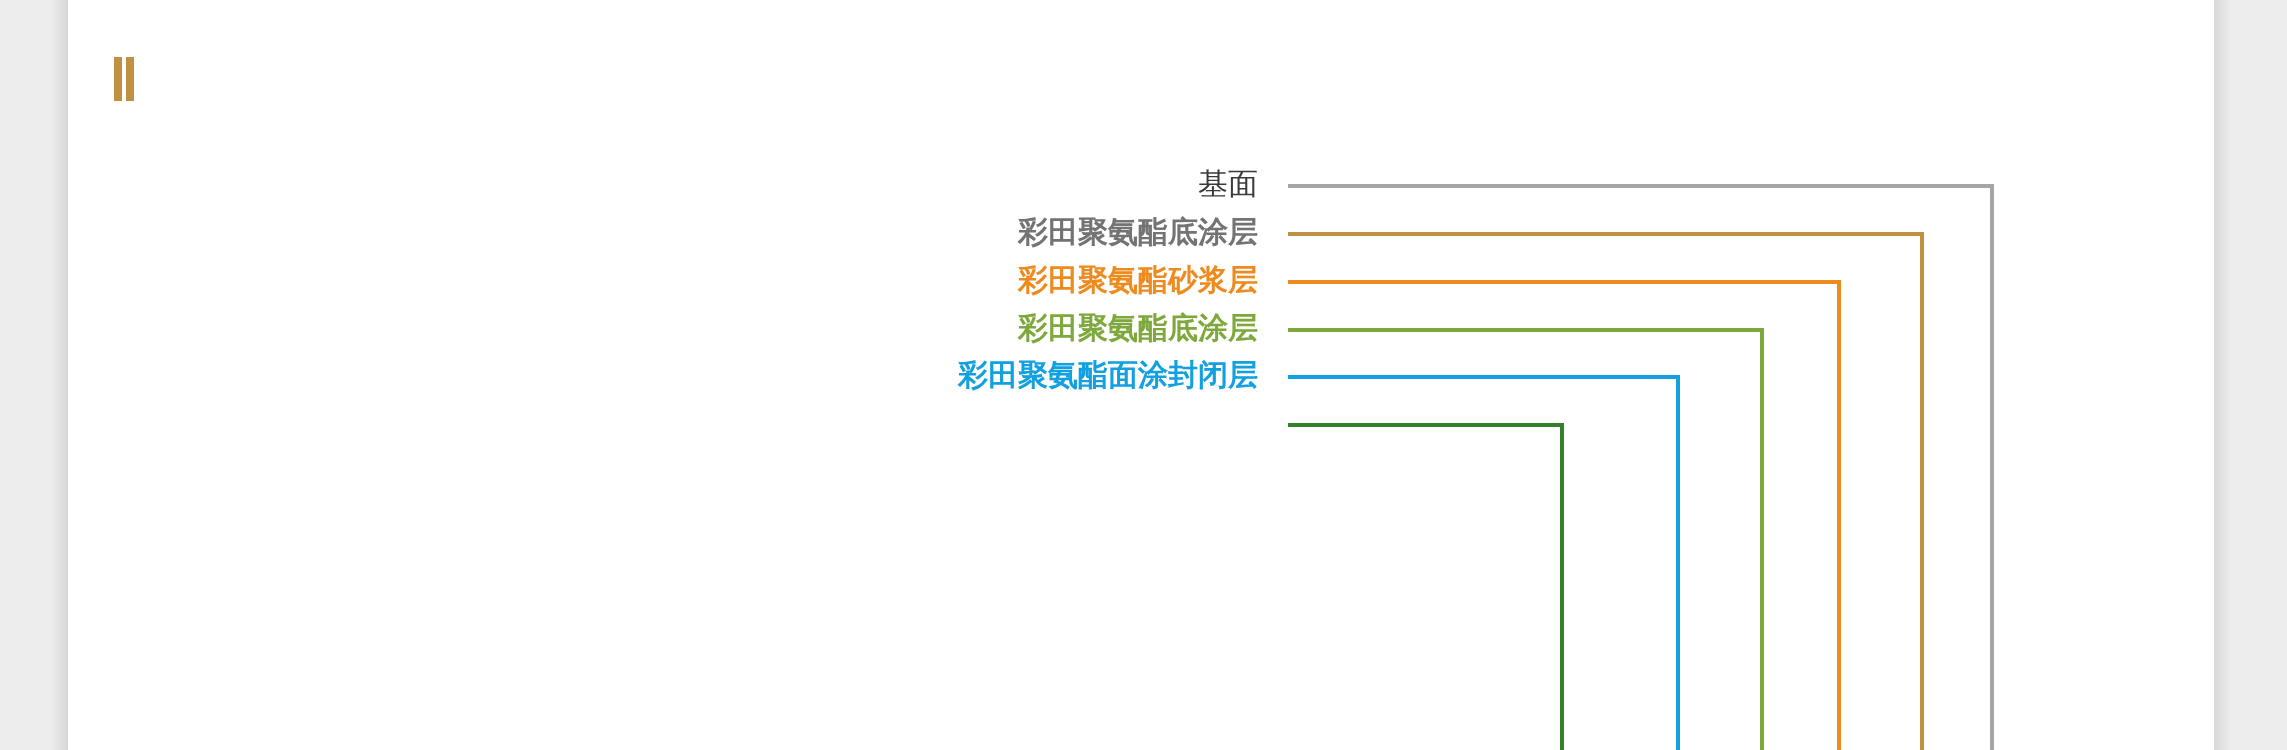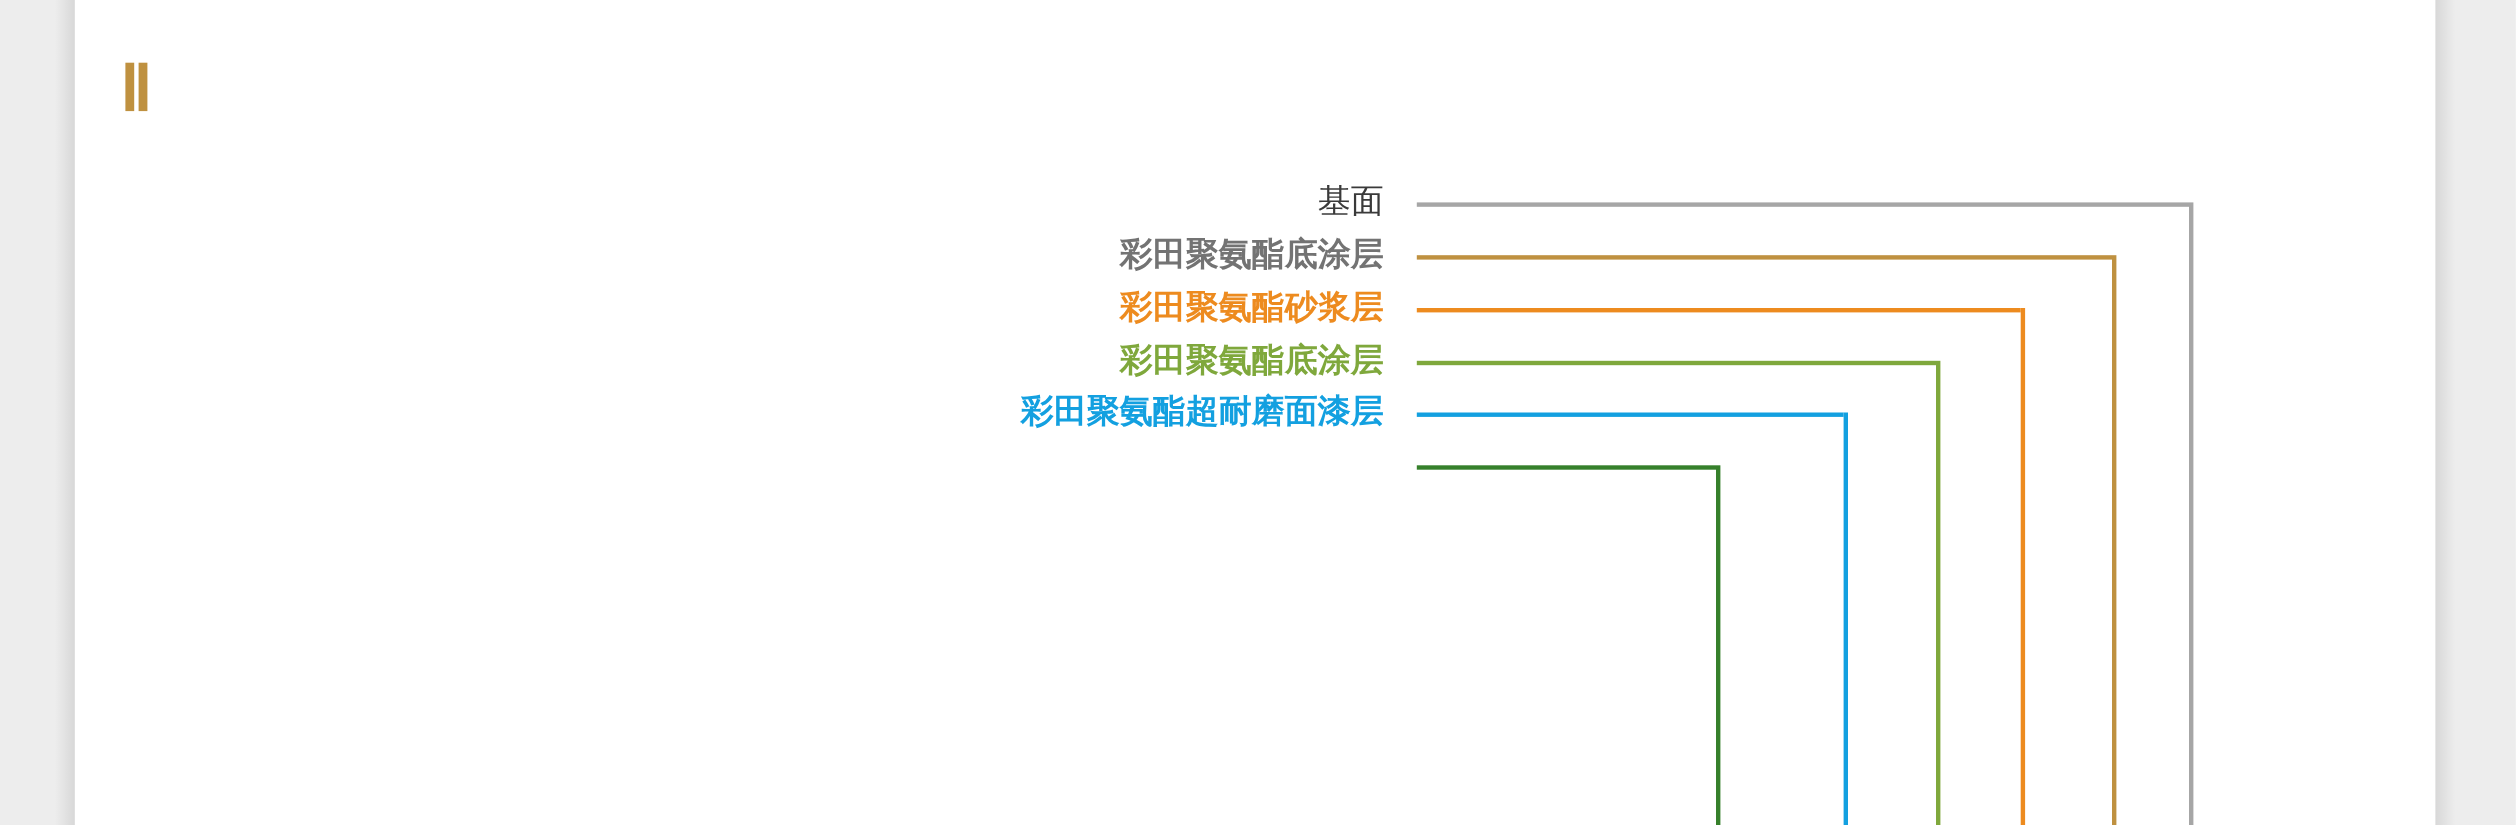--- a/index.html
+++ b/index.html
@@ -147,21 +147,21 @@
         <div class="layer-vline" style="left: 1922px; top: 180px; height: 570px; border-left-color: rgb(166, 166, 166);"></div>
         <div class="layer-label" style="color: #737373; right: 956px; top: 228px;">彩田聚氨酯底涂层</div>
         <div class="layer-hline" style="left: 1220px; top: 228px; width: 632px; border-top-color: rgb(191, 145, 64);"></div>
         <div class="layer-vline" style="left: 1852px; top: 228px; height: 522px; border-left-color: rgb(191, 145, 64);"></div>
         <div class="layer-label" style="color: rgb(237, 139, 31); right: 956px; top: 276px;">彩田聚氨酯砂浆层</div>
         <div class="layer-hline" style="left: 1220px; top: 276px; width: 549px; border-top-color: rgb(237, 139, 31);"></div>
         <div class="layer-vline" style="left: 1769px; top: 276px; height: 474px; border-left-color: rgb(237, 139, 31);"></div>
         <div class="layer-label" style="color: rgb(127, 168, 60); right: 956px; top: 324px;">彩田聚氨酯底涂层</div>
         <div class="layer-hline" style="left: 1220px; top: 324px; width: 472px; border-top-color: rgb(127, 168, 60);"></div>
         <div class="layer-vline" style="left: 1692px; top: 324px; height: 426px; border-left-color: rgb(127, 168, 60);"></div>
-        <div class="layer-label" style="color: rgb(19, 160, 224); right: 956px; top: 371px;">彩田聚氨酯超耐磨面漆层</div>
+        <div class="layer-label" style="color: rgb(19, 160, 224); right: 956px; top: 371px;">彩田聚氨酯面涂封闭层</div>
         <div class="layer-hline" style="left: 1220px; top: 371px; width: 388px; border-top-color: rgb(19, 160, 224);"></div>
         <div class="layer-vline" style="left: 1608px; top: 371px; height: 379px; border-left-color: rgb(19, 160, 224);"></div>
         <div class="layer-hline" style="left: 1220px; top: 419px; width: 272px; border-top-color: rgb(54, 128, 43);"></div>
         <div class="layer-vline" style="left: 1492px; top: 419px; height: 331px; border-left-color: rgb(54, 128, 43);"></div>
       </div>
 
   </div>
 </div>
 
 </body></html>

